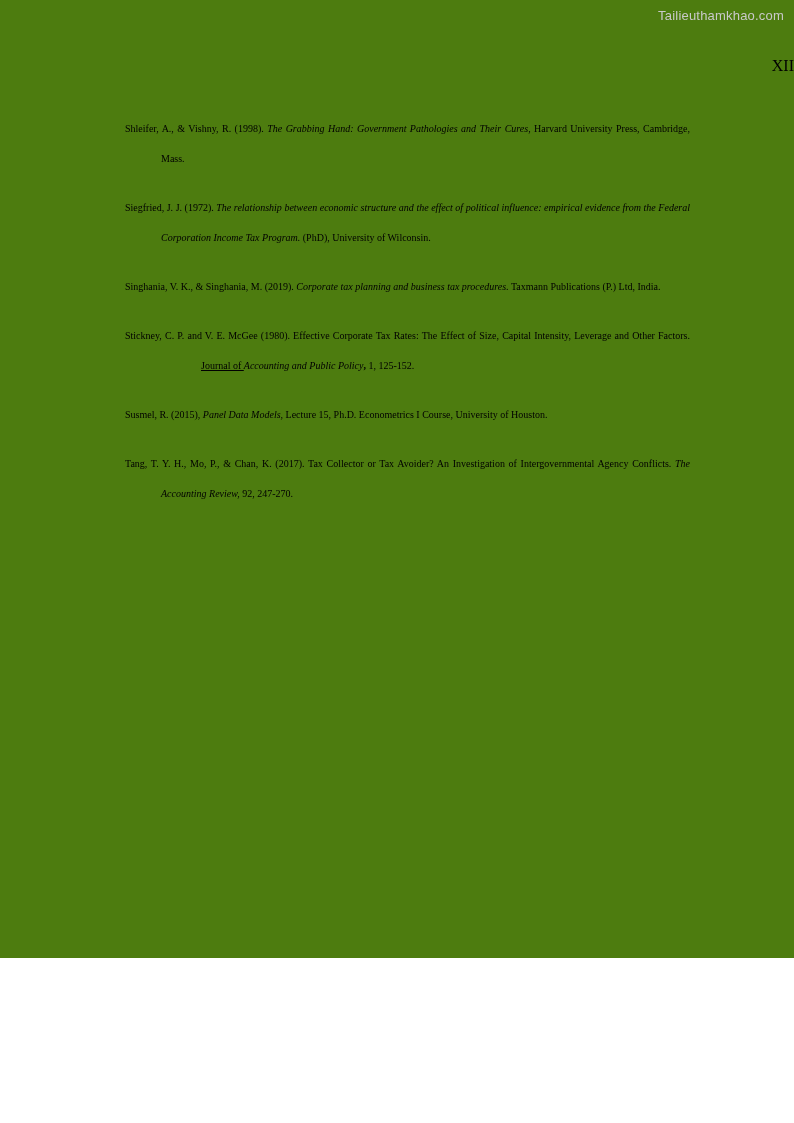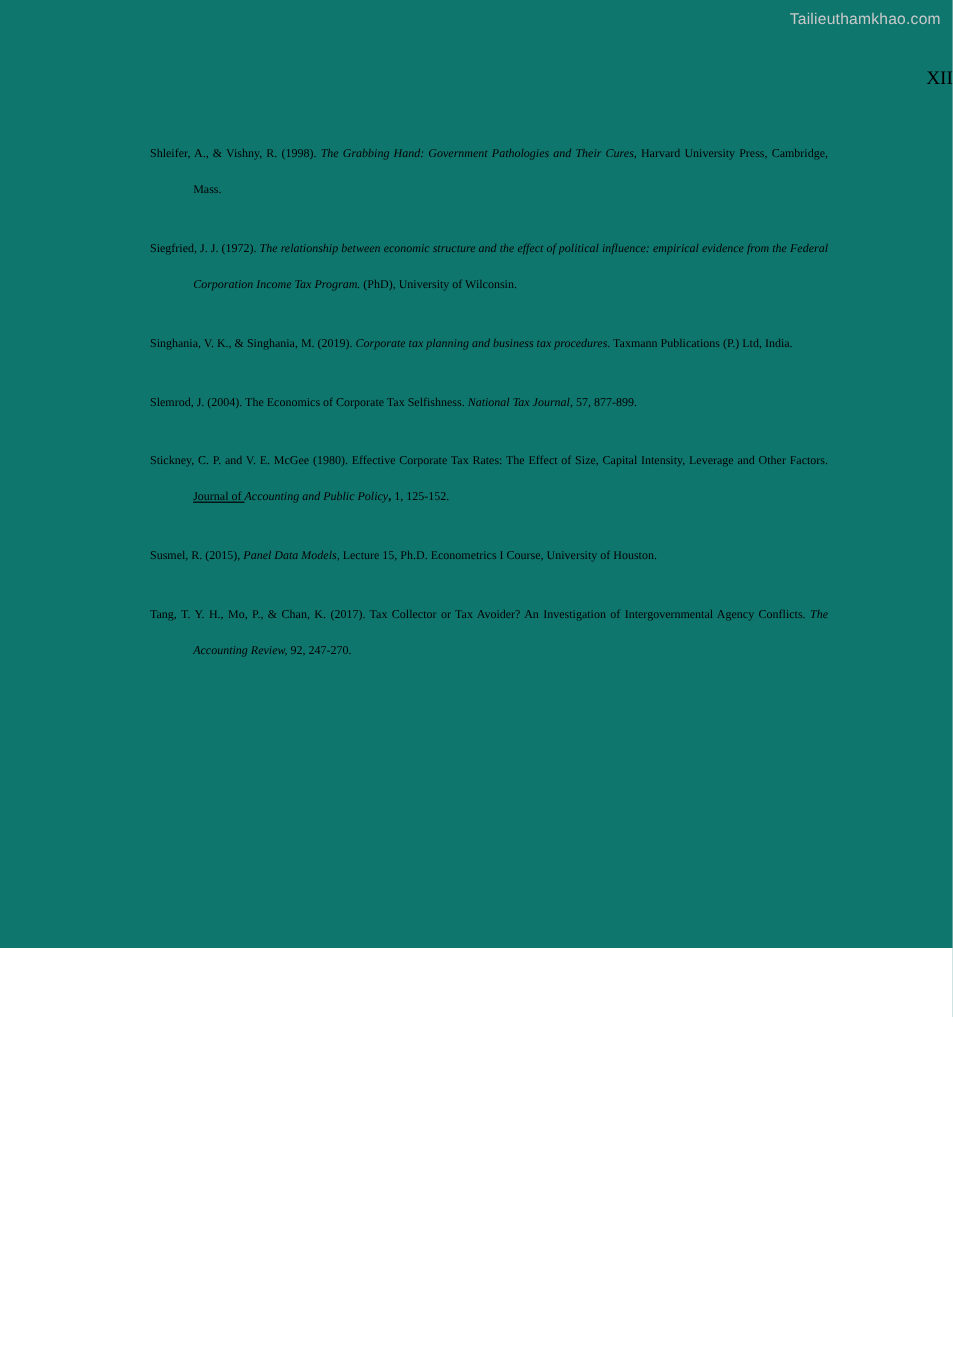--- a/index.html
+++ b/index.html
@@ -3,22 +3,22 @@
 <meta charset="utf-8">
 <style>
   html, body {
     margin: 0;
     padding: 0;
     background: #ffffff;
   }
   .page {
     position: relative;
     width: 794px;
-    height: 790px;
-    background: #0f766e;
+    height: 958px;
+    background: #4d7c0f;
     font-family: "Liberation Serif", serif;
     color: #000000;
     overflow: hidden;
     box-sizing: border-box;
   }
   .watermark {
     position: absolute;
     top: 8px;
     right: 10px;
     font-family: "Liberation Sans", sans-serif;
@@ -44,31 +44,30 @@
   .reference {
     margin: 0 0 19px 0;
     font-size: 10px;
     line-height: 30px;
     text-align: justify;
     padding-left: 36px;
     text-indent: -36px;
   }
   .seg-normal { font-style: normal; }
   .seg-italic { font-style: italic; }
-  .seg-underline { text-decoration: underline; }
+  .seg-underline { text-decoration: underline; margin-left: 40px; }
   .seg-bold { font-weight: bold; }
 </style>
 </head>
 <body>
 
 <div class="page">
   <div class="watermark">Tailieuthamkhao.com</div>
   <div class="page-number">XII</div>
   <div class="references">
       <p class="reference"><span class="seg-normal">Shleifer, A., &amp; Vishny, R. (1998). </span><span class="seg-italic">The Grabbing Hand: Government Pathologies and Their Cures</span><span class="seg-normal">, Harvard University Press, Cambridge, Mass.</span></p>
       <p class="reference"><span class="seg-normal">Siegfried, J. J. (1972). </span><span class="seg-italic">The relationship between economic structure and the effect of political influence: empirical evidence from the Federal Corporation Income Tax Program.</span><span class="seg-normal"> (PhD), University of Wilconsin.</span></p>
       <p class="reference"><span class="seg-normal">Singhania, V. K., &amp; Singhania, M. (2019). </span><span class="seg-italic">Corporate tax planning and business tax procedures</span><span class="seg-normal">. Taxmann Publications (P.) Ltd, India.</span></p>
-      <p class="reference"><span class="seg-normal">Slemrod, J. (2004). The Economics of Corporate Tax Selfishness. </span><span class="seg-italic">National Tax Journal,</span><span class="seg-normal"> 57, 877-899.</span></p>
       <p class="reference"><span class="seg-normal">Stickney, C. P. and V. E. McGee (1980). Effective Corporate Tax Rates: The Effect of Size, Capital Intensity, Leverage and Other Factors. </span><span class="seg-underline">Journal of </span><span class="seg-italic">Accounting and Public Policy</span><span class="seg-bold">,</span><span class="seg-normal"> 1, 125-152.</span></p>
       <p class="reference"><span class="seg-normal">Susmel, R. (2015), </span><span class="seg-italic">Panel Data Models</span><span class="seg-normal">, Lecture 15, Ph.D. Econometrics I Course, University of Houston.</span></p>
       <p class="reference"><span class="seg-normal">Tang, T. Y. H., Mo, P., &amp; Chan, K. (2017). Tax Collector or Tax Avoider? An Investigation of Intergovernmental Agency Conflicts. </span><span class="seg-italic">The Accounting Review,</span><span class="seg-normal"> 92, 247-270.</span></p>
     </div>
 </div>
 
 </body></html>

